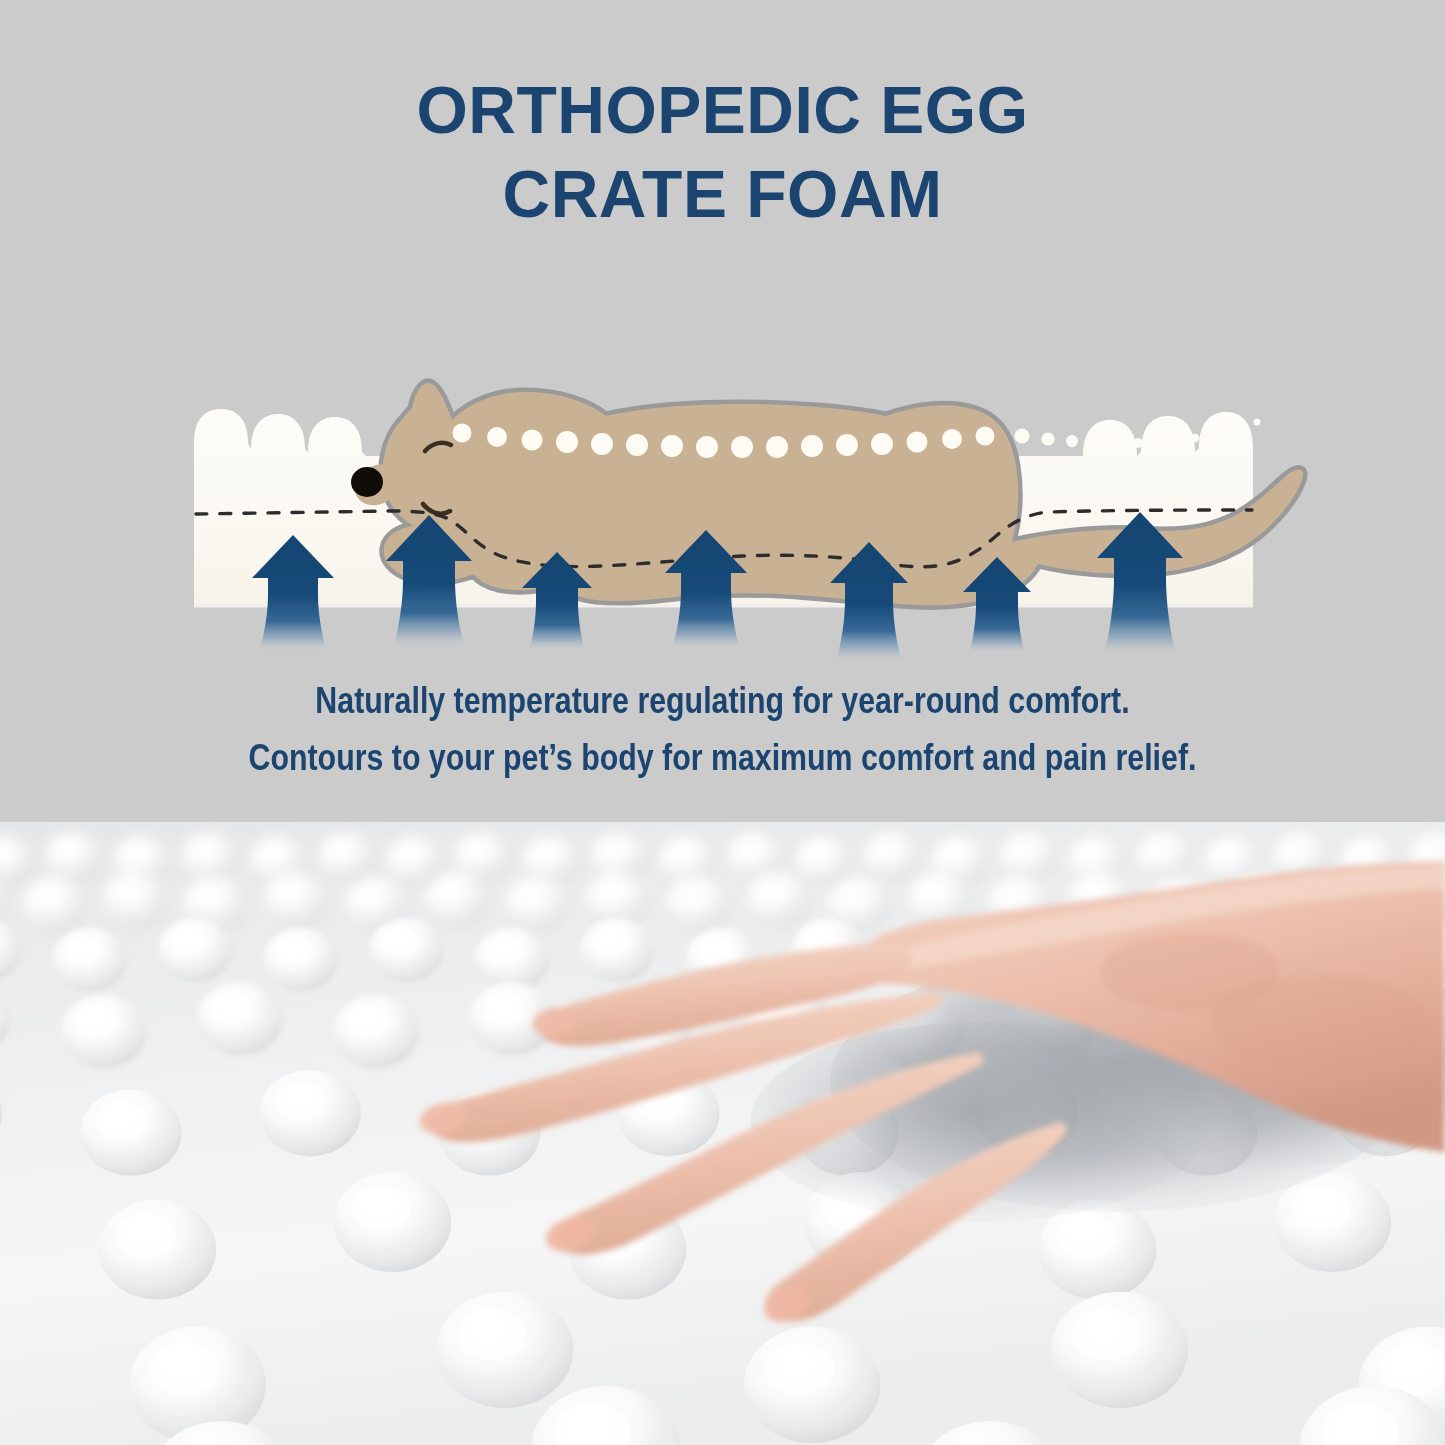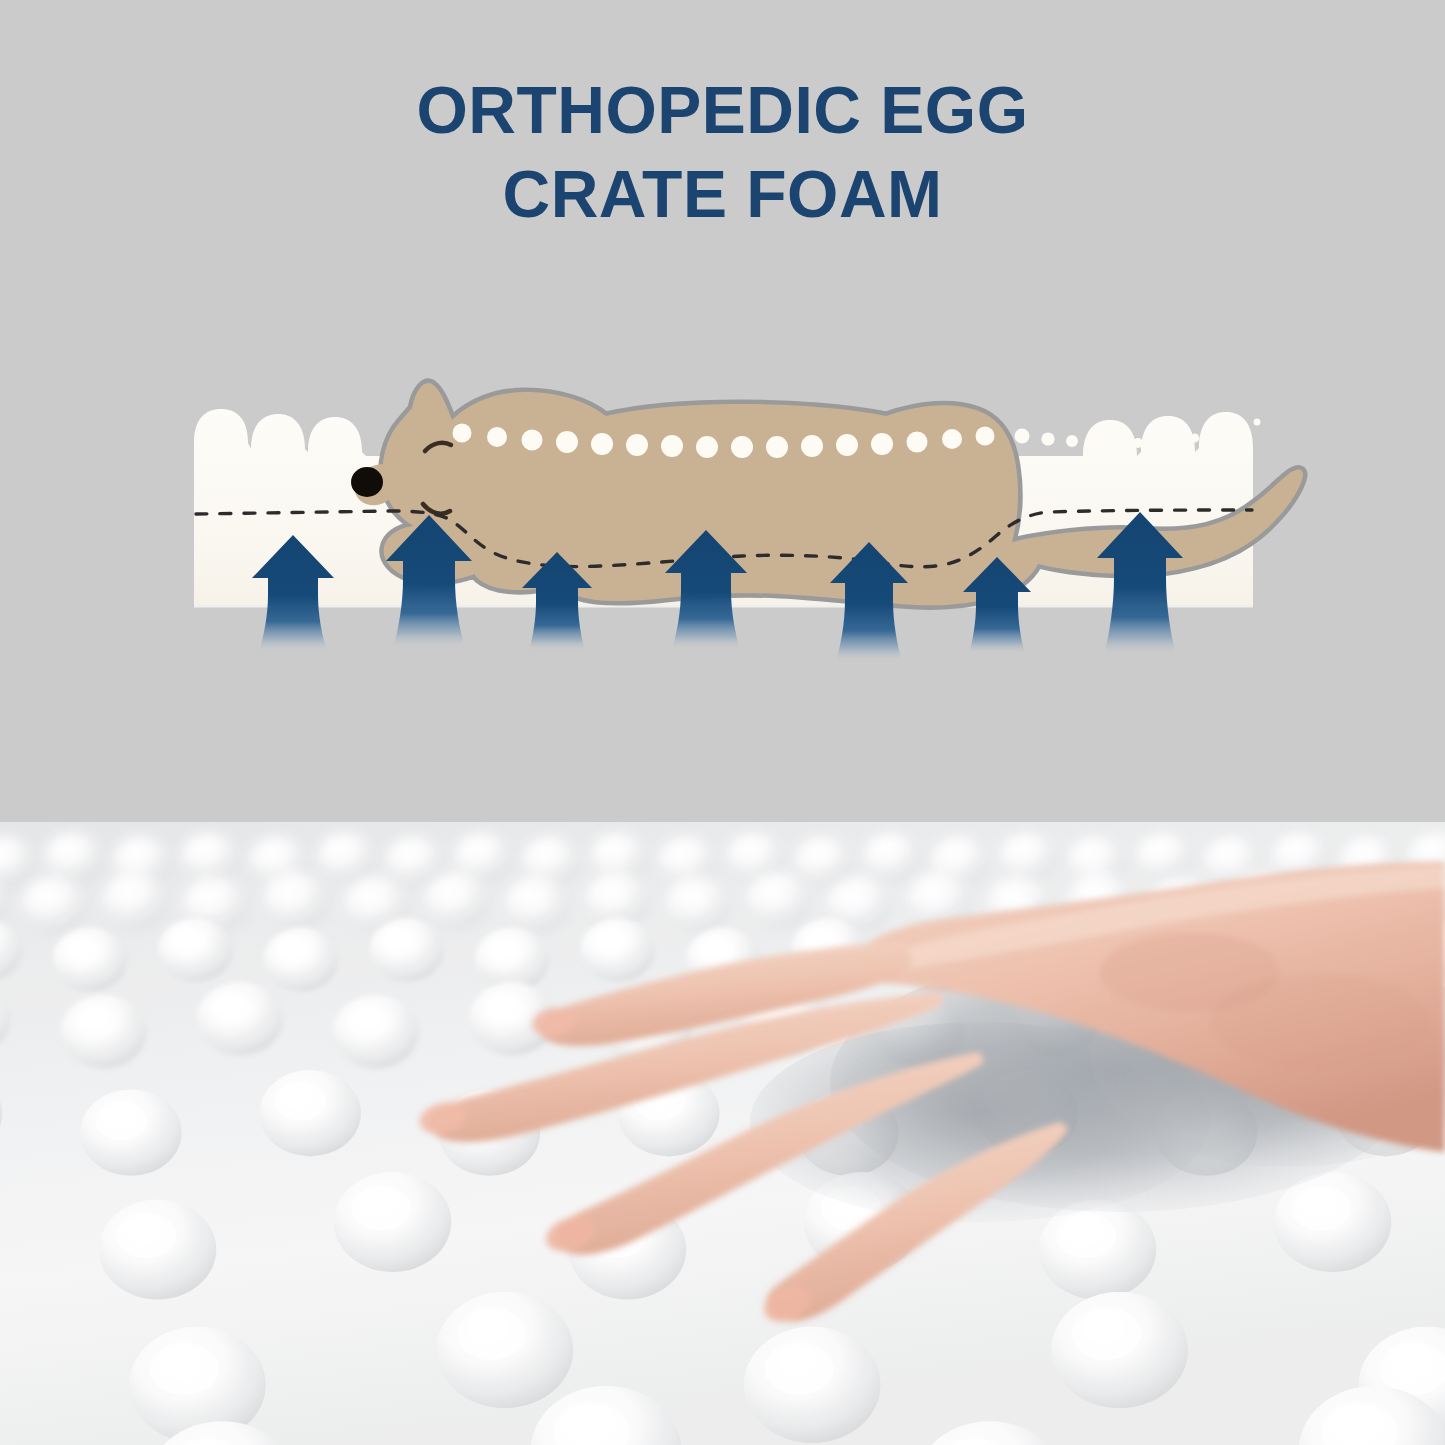--- a/index.html
+++ b/index.html
@@ -305,20 +305,24 @@
         <path d="M 997,277 L 1031,312 L 1018,312 L 1018,325
                  C 1018,342 1021,359 1025,374 L 969,374
                  C 973,359 976,342 976,325 L 976,312 L 963,312 Z"></path>
 
         <path d="M 1140,232 L 1183,278 L 1166,278 L 1166,298
                  C 1166,323 1170,352 1176,375 L 1104,375
                  C 1110,352 1114,323 1114,298 L 1114,278 L 1097,278 Z"></path>
       </g>
     </svg>
 
+    <div id="caption">
+      <span class="cap-line">Naturally temperature regulating for year-round comfort.</span>
+      <span class="cap-line">Contours to your pet’s body for maximum comfort and pain relief.</span>
+    </div>
   </div>
 
   <div id="photo-panel">
     <svg id="photo-svg" viewBox="0 0 1445 623">
       <defs>
 
         <linearGradient id="foamBase" x1="0" y1="0" x2="0.25" y2="1">
           <stop offset="0%" stop-color="#e4e5e7"></stop>
           <stop offset="35%" stop-color="#eeeff0"></stop>
           <stop offset="70%" stop-color="#f6f6f7"></stop>

